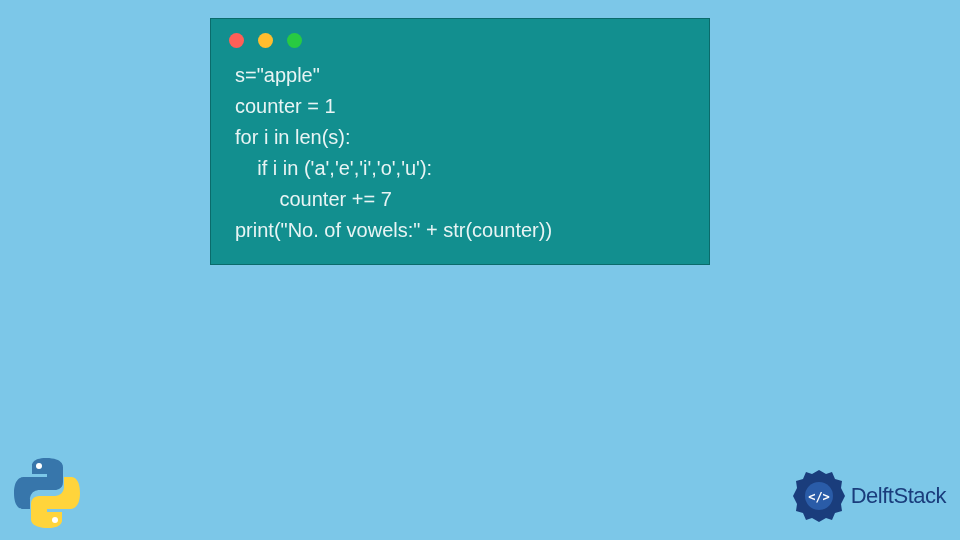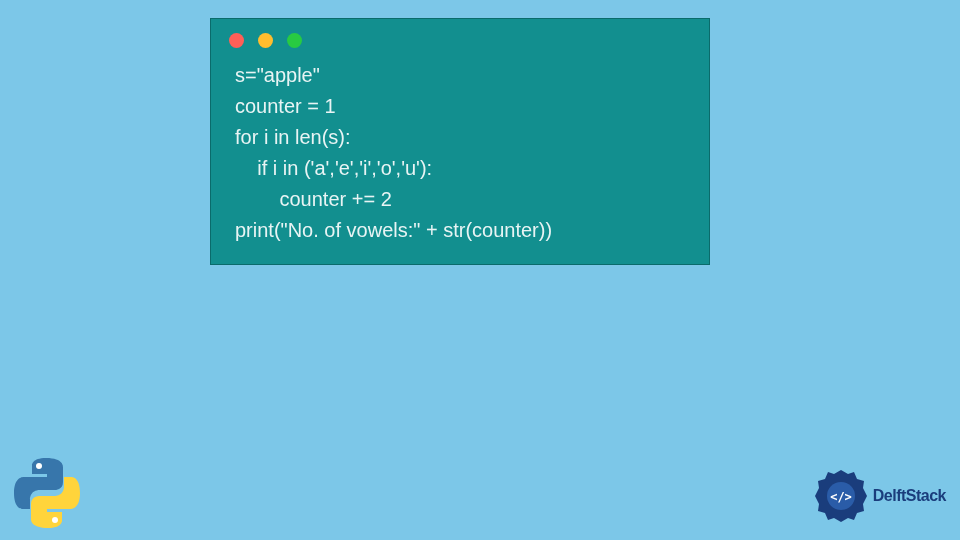--- a/index.html
+++ b/index.html
@@ -60,39 +60,39 @@
       align-items: center;
       gap: 4px;
     }
     .delft-badge {
       width: 56px;
       height: 56px;
       position: relative;
     }
     .delft-text {
       color: #1a3d7c;
-      font-weight: bold;
-      font-size: 16px;
+      font-weight: normal;
+      font-size: 22px;
       letter-spacing: -0.5px;
     }
   </style>
 </head>
 <body>
 
 <div class="code-window">
   <div class="window-dots">
     <div class="dot dot-red"></div>
     <div class="dot dot-yellow"></div>
     <div class="dot dot-green"></div>
   </div>
   <div class="code-content"><span>s="apple"</span>
 <span>counter = 1</span>
 <span>for i in len(s):</span>
 <span>    if i in ('a','e','i','o','u'):</span>
-<span>        counter += 2</span>
+<span>        counter += 7</span>
 <span>print("No. of vowels:" + str(counter))</span></div>
 </div>
 
 <div class="python-logo">
   <svg viewBox="0 0 78 78" width="78" height="78">
     <path d="M 38 4 C 24 4 24 11 24 11 L 24 20 L 39 20 L 39 23 L 16 23 C 16 23 6 22 6 39 C 6 56 15 55 15 55 L 22 55 L 22 45 C 22 45 22 36 32 36 L 47 36 C 47 36 55 36 55 28 L 55 13 C 55 13 56 4 38 4 Z" fill="#3776ab"></path>
     <circle cx="31" cy="12" r="3" fill="#fff"></circle>
     <path d="M 40 74 C 54 74 54 67 54 67 L 54 58 L 39 58 L 39 55 L 62 55 C 62 55 72 56 72 39 C 72 22 63 23 63 23 L 56 23 L 56 33 C 56 33 56 42 46 42 L 31 42 C 31 42 23 42 23 50 L 23 65 C 23 65 22 74 40 74 Z" fill="#ffd43b"></path>
     <circle cx="47" cy="66" r="3" fill="#fff"></circle>
   </svg>

